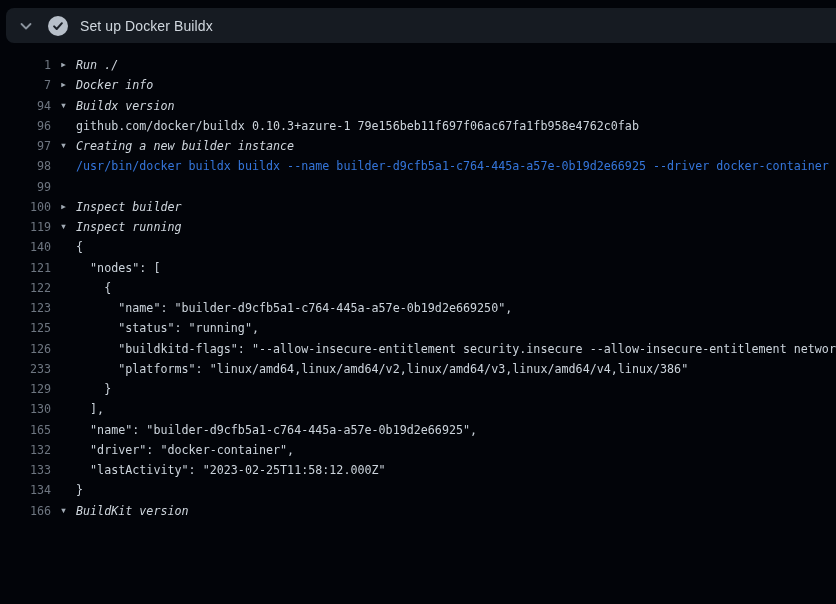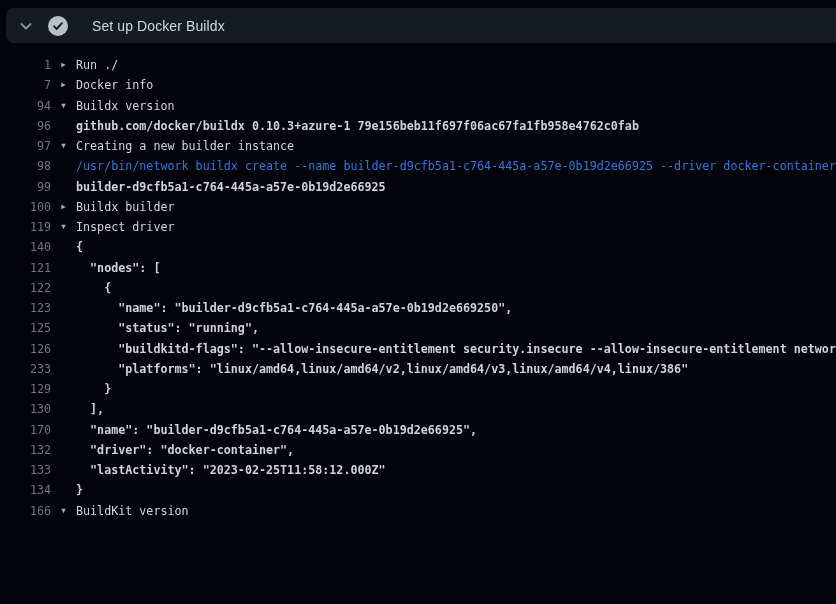--- a/index.html
+++ b/index.html
@@ -15,21 +15,21 @@
   .step-header {
     position: absolute; left: 6px; top: 8px; right: 0; height: 35px;
     background: var(--c-header_bg, #161b22);
     border-radius: 8px 0 0 8px;
     display: flex; align-items: center;
     cursor: pointer;
   }
   .chev { width: 16px; height: 16px; margin-left: 12px; flex: none; display: block; }
   .status-wrap { width: 20px; height: 20px; margin-left: 14px; flex: none; }
   .step-title {
-    margin-left: 24px;
+    margin-left: 12px;
     font-size: 14px; font-weight: 400;
     color: var(--c-title_text, #d0d7de);
     letter-spacing: 0.1px;
   }
 
   
   .log-lines {
     position: absolute; left: 0; top: 43px; right: 0; bottom: 0;
     padding-top: 12px;
     font-family: "DejaVu Sans Mono", "Liberation Mono", monospace;
@@ -48,23 +48,23 @@
     cursor: pointer;
   }
   .tog {
     width: 25px; flex: none;
     text-align: center;
     font-size: 7.5px;
     color: var(--c-toggle_icon, #a2abb5);
     cursor: pointer;
   }
   .txt { flex: none; }
-  .txt.group   { color: var(--c-group_text, #d0d7de); cursor: pointer; }
+  .txt.group   { color: var(--c-group_text, #d0d7de); cursor: pointer; font-style: italic; }
   .txt.command { color: var(--c-command_text, #3576db); }
-  .txt.output  { color: var(--c-output_text, #ccd4dc); font-weight: bold; }
+  .txt.output  { color: var(--c-output_text, #ccd4dc); }
 </style>
 </head>
 <body>
 
 <div class="stage">
 
   <div class="step-header">
     <svg class="chev" viewBox="0 0 16 16">
       <polyline points="3.5,6 8,10.5 12.5,6" fill="none" stroke="#8b949e" stroke-width="1.8" stroke-linecap="round" stroke-linejoin="round"></polyline>
     </svg>
@@ -74,33 +74,33 @@
     </svg>
     <span class="step-title">Set up Docker Buildx</span>
   </div>
 
   <div class="log-lines">
       <div class="row"><a class="num">1</a><span class="tog">▶</span><span class="txt group">Run ./</span></div>
       <div class="row"><a class="num">7</a><span class="tog">▶</span><span class="txt group">Docker info</span></div>
       <div class="row"><a class="num">94</a><span class="tog">▼</span><span class="txt group">Buildx version</span></div>
       <div class="row"><a class="num">96</a><span class="tog"></span><span class="txt output">github.com/docker/buildx 0.10.3+azure-1 79e156beb11f697f06ac67fa1fb958e4762c0fab</span></div>
       <div class="row"><a class="num">97</a><span class="tog">▼</span><span class="txt group">Creating a new builder instance</span></div>
-      <div class="row"><a class="num">98</a><span class="tog"></span><span class="txt command">/usr/bin/network buildx create --name builder-d9cfb5a1-c764-445a-a57e-0b19d2e66925 --driver docker-container</span></div>
-      <div class="row"><a class="num">99</a><span class="tog"></span><span class="txt output">builder-d9cfb5a1-c764-445a-a57e-0b19d2e66925</span></div>
-      <div class="row"><a class="num">100</a><span class="tog">▶</span><span class="txt group">Buildx builder</span></div>
-      <div class="row"><a class="num">119</a><span class="tog">▼</span><span class="txt group">Inspect driver</span></div>
+      <div class="row"><a class="num">98</a><span class="tog"></span><span class="txt command">/usr/bin/docker buildx buildx --name builder-d9cfb5a1-c764-445a-a57e-0b19d2e66925 --driver docker-container</span></div>
+      <div class="row"><a class="num">99</a><span class="tog"></span></div>
+      <div class="row"><a class="num">100</a><span class="tog">▶</span><span class="txt group">Inspect builder</span></div>
+      <div class="row"><a class="num">119</a><span class="tog">▼</span><span class="txt group">Inspect running</span></div>
       <div class="row"><a class="num">140</a><span class="tog"></span><span class="txt output">{</span></div>
       <div class="row"><a class="num">121</a><span class="tog"></span><span class="txt output">  "nodes": [</span></div>
       <div class="row"><a class="num">122</a><span class="tog"></span><span class="txt output">    {</span></div>
       <div class="row"><a class="num">123</a><span class="tog"></span><span class="txt output">      "name": "builder-d9cfb5a1-c764-445a-a57e-0b19d2e669250",</span></div>
       <div class="row"><a class="num">125</a><span class="tog"></span><span class="txt output">      "status": "running",</span></div>
       <div class="row"><a class="num">126</a><span class="tog"></span><span class="txt output">      "buildkitd-flags": "--allow-insecure-entitlement security.insecure --allow-insecure-entitlement network.host",</span></div>
       <div class="row"><a class="num">233</a><span class="tog"></span><span class="txt output">      "platforms": "linux/amd64,linux/amd64/v2,linux/amd64/v3,linux/amd64/v4,linux/386"</span></div>
       <div class="row"><a class="num">129</a><span class="tog"></span><span class="txt output">    }</span></div>
       <div class="row"><a class="num">130</a><span class="tog"></span><span class="txt output">  ],</span></div>
-      <div class="row"><a class="num">170</a><span class="tog"></span><span class="txt output">  "name": "builder-d9cfb5a1-c764-445a-a57e-0b19d2e66925",</span></div>
+      <div class="row"><a class="num">165</a><span class="tog"></span><span class="txt output">  "name": "builder-d9cfb5a1-c764-445a-a57e-0b19d2e66925",</span></div>
       <div class="row"><a class="num">132</a><span class="tog"></span><span class="txt output">  "driver": "docker-container",</span></div>
       <div class="row"><a class="num">133</a><span class="tog"></span><span class="txt output">  "lastActivity": "2023-02-25T11:58:12.000Z"</span></div>
       <div class="row"><a class="num">134</a><span class="tog"></span><span class="txt output">}</span></div>
       <div class="row"><a class="num">166</a><span class="tog">▼</span><span class="txt group">BuildKit version</span></div>
     </div>
 
 </div>
 
 </body></html>

